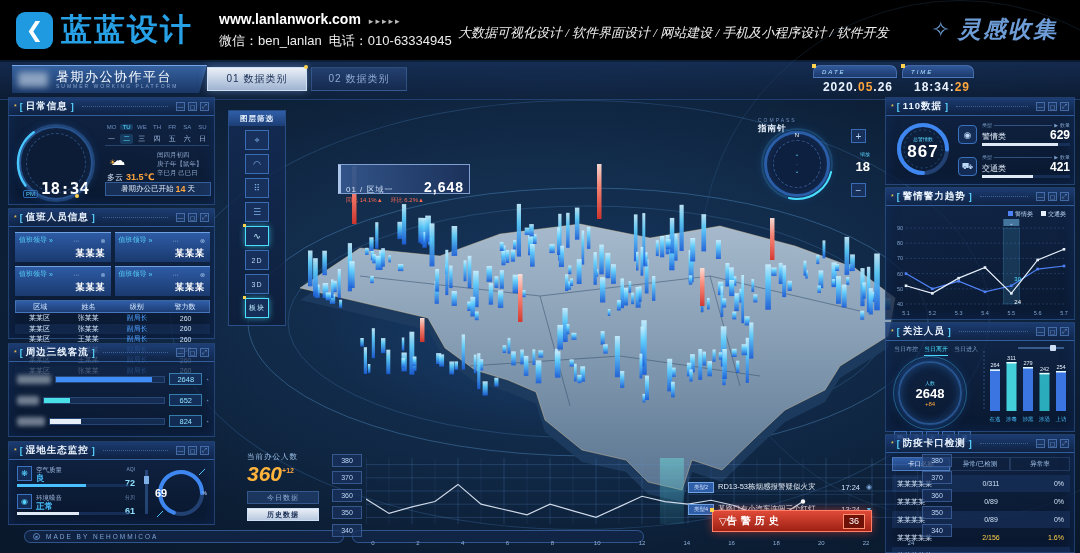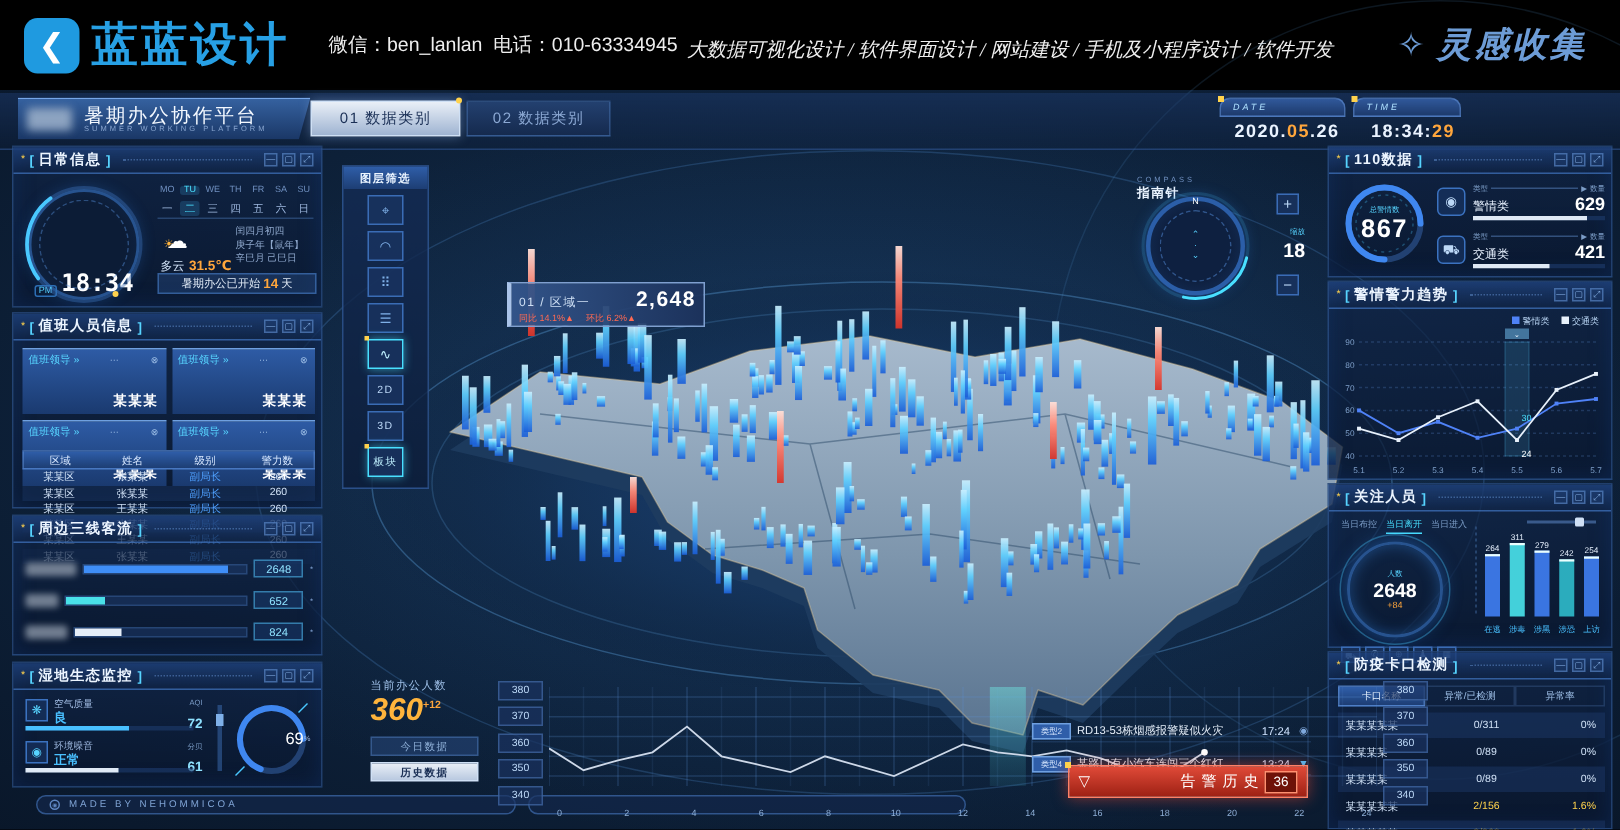--- a/index.html
+++ b/index.html
@@ -80,21 +80,21 @@
   .wline{position:absolute;left:96px;top:47px;width:104px;border-top:1px solid rgba(90,140,210,.35)}
   .wx-cond{position:absolute;left:98px;top:58px;font-size:8px;color:#cfe0f5}
   .wx-temp{font-size:9px;font-weight:700;color:#ffa63c;margin-left:3px}
   .lunar{position:absolute;left:148px;top:52px;width:56px;font-size:6.5px;color:#8fa8cc;line-height:9px}
   .notice{position:absolute;left:96px;top:84px;width:106px;height:14px;background:rgba(58,110,190,.25);
     border:1px solid rgba(80,140,220,.5);display:flex;align-items:center;justify-content:center;
     font-size:7.5px;color:#dfe9f5;gap:2px}
   .notice b{color:#ffa63c;font-size:9px}
   
   .dcards{position:absolute;left:6px;top:23px;width:195px;display:grid;grid-template-columns:1fr 1fr;gap:4px}
-  .dcard{height:44px;background:linear-gradient(180deg,#2e5ba5,#1a3a6f);border-top:1px solid #6fa0e0;padding:2px 4px;position:relative}
+  .dcard{height:30px;background:linear-gradient(180deg,#2e5ba5,#1a3a6f);border-top:1px solid #6fa0e0;padding:2px 4px;position:relative}
   .dcard .r1{display:flex;align-items:center;font-size:7px;color:#57d4ff;gap:2px}
   .dcard .r1 .mini{margin-left:auto;color:#9fc0e8;font-size:6px;letter-spacing:1px}
   .dcard .nm{position:absolute;right:5px;bottom:2px;font-size:9px;font-weight:700;color:#fff;letter-spacing:1px}
   .dtable{position:absolute;left:6px;top:91px;width:195px}
   .dthead{display:flex;height:13px;background:linear-gradient(180deg,#2f5ea9,#1d3e74);border:1px solid rgba(110,160,230,.4)}
   .dthead span{flex:1;font-size:7px;color:#d8e8ff;display:flex;align-items:center;justify-content:center}
   .dtr{display:flex;height:10.5px;align-items:center}
   .dtr:nth-child(odd){background:rgba(32,62,116,.35)}
   .dtr:first-child{opacity:.4}
   .dtr span{flex:1;text-align:center;font-size:7px;color:#cfe0f5}
@@ -112,45 +112,45 @@
   .eco-ic{width:15px;height:15px;border:1px solid #3b72c0;background:rgba(25,55,105,.6);color:#57d4ff;
     font-size:8px;display:flex;align-items:center;justify-content:center;float:left;margin-right:4px}
   .eco-lb{font-size:6.5px;color:#9fb9e0;line-height:8px}
   .eco-st{font-size:8.5px;font-weight:700;color:#49c0ff;line-height:9px}
   .eco-m{position:absolute;right:0;top:0;text-align:right}
   .eco-m .u{font-size:5px;color:#7b9cc6;display:block}
   .eco-m .v{font-size:9px;font-weight:700;color:#8fe2ff}
   .eco-bar{position:absolute;left:0;top:18px;width:112px;height:3px;background:rgba(30,60,110,.6)}
   .eco-bar i{display:block;height:100%}
   .gauge2{position:absolute;left:146px;top:25px;width:52px;height:52px}
-  .gauge2 .num{position:absolute;inset:0;display:flex;align-items:center;justify-content:flex-end;
-    font-size:11px;font-weight:400;color:#fff}
+  .gauge2 .num{position:absolute;inset:0;display:flex;align-items:center;justify-content:space-between;
+    font-size:11px;font-weight:700;color:#fff}
   .gauge2 .num small{font-size:5px;color:#9fb9e0}
   .vslider{position:absolute;left:136px;top:28px;width:3px;height:44px;background:rgba(60,110,180,.5)}
   .vslider::before{content:"";position:absolute;left:-1px;top:6px;width:5px;height:8px;background:#7fb0e8}
   
   .pill{position:absolute;top:470px;height:13px;border:1px solid rgba(70,120,190,.6);border-radius:7px;
     background:rgba(18,38,74,.7);display:flex;align-items:center;gap:6px;padding:0 8px}
   .pill .dot{width:7px;height:7px;border:1px solid #5f87c2;border-radius:50%;font-size:4px;color:#5f87c2;
     display:flex;align-items:center;justify-content:center}
   .pill .wt{font-size:6.5px;color:#7fa3d4;letter-spacing:2px}
   
   .layer{position:absolute;left:228px;top:50px;width:58px;height:216px;
     background:linear-gradient(180deg,rgba(20,44,86,.8),rgba(12,28,56,.8));border:1px solid rgba(70,125,205,.45)}
   .layer .lt{height:15px;background:linear-gradient(180deg,#2f5ea9,#1d3e74);display:flex;align-items:center;
     justify-content:center;font-size:7.5px;font-weight:700;color:#eaf4ff;letter-spacing:1px}
   .lbtn{width:24px;height:20px;margin:4px auto 0;border:1px solid #3a6cb5;background:rgba(25,50,95,.85);
     display:flex;align-items:center;justify-content:center;font-size:9px;color:#7fb0e8;cursor:pointer;position:relative}
   .lbtn.txt{font-size:7px;color:#bcd8f7;letter-spacing:1px}
   .lbtn.on{border-color:#49e0ff;color:#bff0ff;box-shadow:0 0 6px rgba(73,224,255,.6)}
   .lbtn.on::before{content:"";position:absolute;left:-3px;top:-3px;width:3px;height:3px;background:#ffd24d}
   
-  .tip{position:absolute;left:338px;top:128px;width:132px;height:30px;
+  .tip{position:absolute;left:338px;top:104px;width:132px;height:30px;
     background:linear-gradient(90deg,rgba(52,86,140,.95),rgba(28,50,92,.92));
-    border:1px solid #7f9fd0;border-left:3px solid #aac4ea;padding:2px 5px;z-index:5}
+    border:1px solid #7f9fd0;border-left:3px solid #aac4ea;padding:14px 5px;z-index:5}
   .tip .r1{display:flex;align-items:baseline}
   .tip .rg{font-size:8px;color:#cfe0f5;letter-spacing:1px}
   .tip .bg{margin-left:auto;font-size:14px;font-weight:700;color:#fff;letter-spacing:1px}
   .tip .r2{display:flex;gap:8px;font-size:6px;color:#ff6a52;margin-top:1px}
   
   .compass{position:absolute;left:758px;top:57px;width:112px;height:96px}
   .cp-lb1{font-size:5px;color:#6f8fbf;letter-spacing:2px}
   .cp-lb2{font-size:8.5px;font-weight:700;color:#eaf4ff;letter-spacing:1px}
   .cp-dial{position:absolute;left:6px;top:14px;width:66px;height:66px;border-radius:50%;
     border:3px solid #2b5ea8;background:radial-gradient(circle,#0e2040 55%,#16325e 100%);
@@ -232,36 +232,37 @@
   .atag{width:26px;height:11px;background:#2f5ea9;border:1px solid #6fa0e0;font-size:5.5px;color:#d8e8ff;
     display:flex;align-items:center;justify-content:center;flex:none}
   .atxt{flex:1;font-size:7.5px;color:#e4edf8;white-space:nowrap;overflow:hidden}
   .atime{font-size:7.5px;color:#cfe3ff}
   .aic{font-size:7px;color:#49c0ff;width:10px;text-align:center;cursor:pointer}
   .redbar{position:absolute;left:712px;top:450px;width:160px;height:22px;
     background:linear-gradient(180deg,#e04a38,#9e2114);border:1px solid #ff8066;
     box-shadow:0 0 10px rgba(230,70,50,.55);display:flex;align-items:center;padding:0 6px;cursor:pointer}
   .redbar::before{content:"";position:absolute;left:-3px;top:-3px;width:4px;height:4px;background:#ffd24d}
   .redbar .wic{font-size:10px;color:#fff}
-  .redbar .wl{flex:1;text-align:right;font-size:10px;font-weight:400;color:#fff;letter-spacing:4px}
+  .redbar .wl{flex:1;text-align:left;font-size:10px;font-weight:700;color:#fff;letter-spacing:4px}
   .redbar .wc{width:22px;height:15px;background:#6e1208;border:1px solid #ff9070;color:#fff;font-size:9px;
     display:flex;align-items:center;justify-content:center}
   svg text{font-family:"Liberation Sans","DejaVu Sans",sans-serif}
 </style>
 </head>
 <body>
 
 <div class="stage">
 
   <div class="banner">
     <div class="logo-badge">
         <span>❮</span>
       </div>
     <div class="brand">蓝蓝设计</div>
     <div class="contact">
+      <div class="l1"><span>www.lanlanwork.com</span><span class="arr">▸▸▸▸▸</span></div>
       <div class="l2"><span>微信：ben_lanlan</span>&nbsp;&nbsp;<span>电话：010-63334945</span></div>
     </div>
     <div class="services">大数据可视化设计 / 软件界面设计 / 网站建设 / 手机及小程序设计 / 软件开发</div>
     <div class="collect">
       <span class="spark">✧</span>
       <span class="txt">灵感收集</span>
     </div>
   </div>
 
   <div class="dash">

